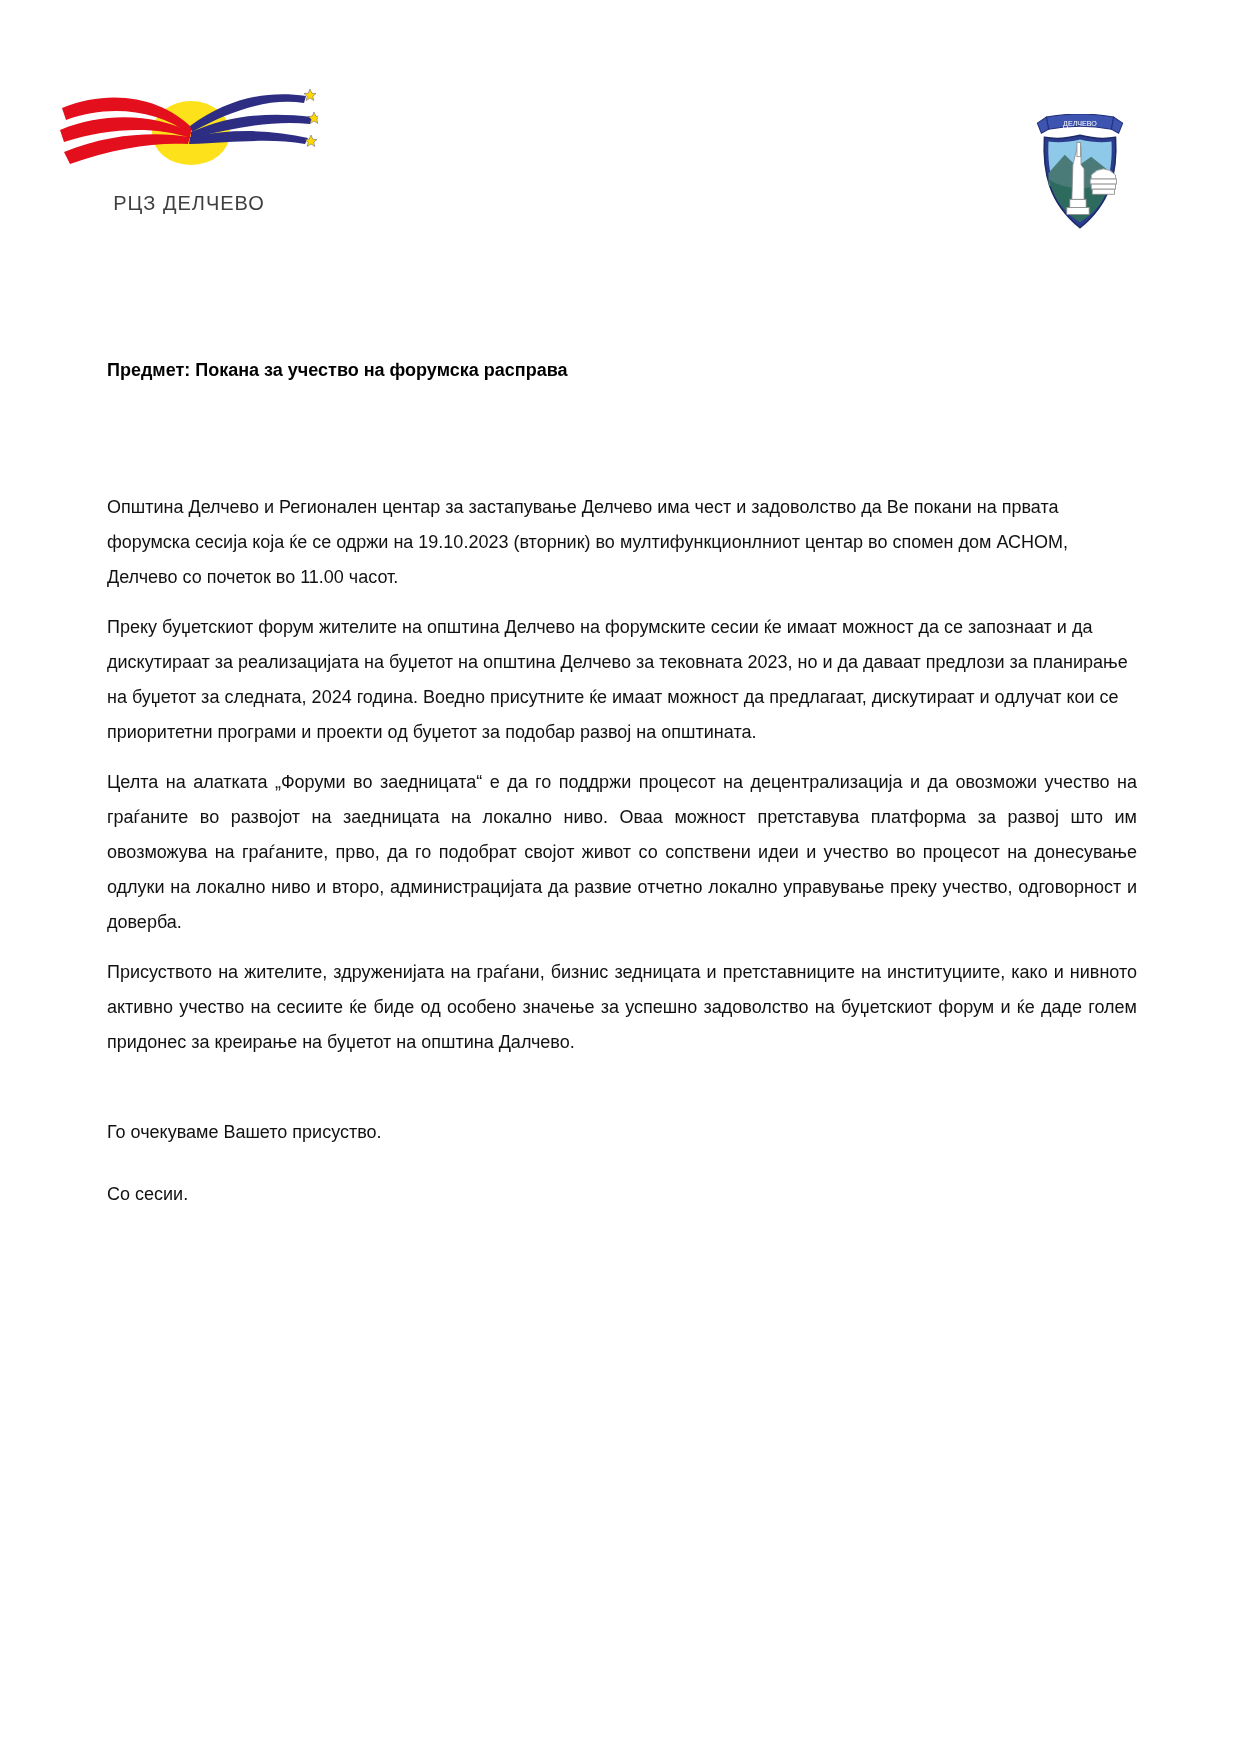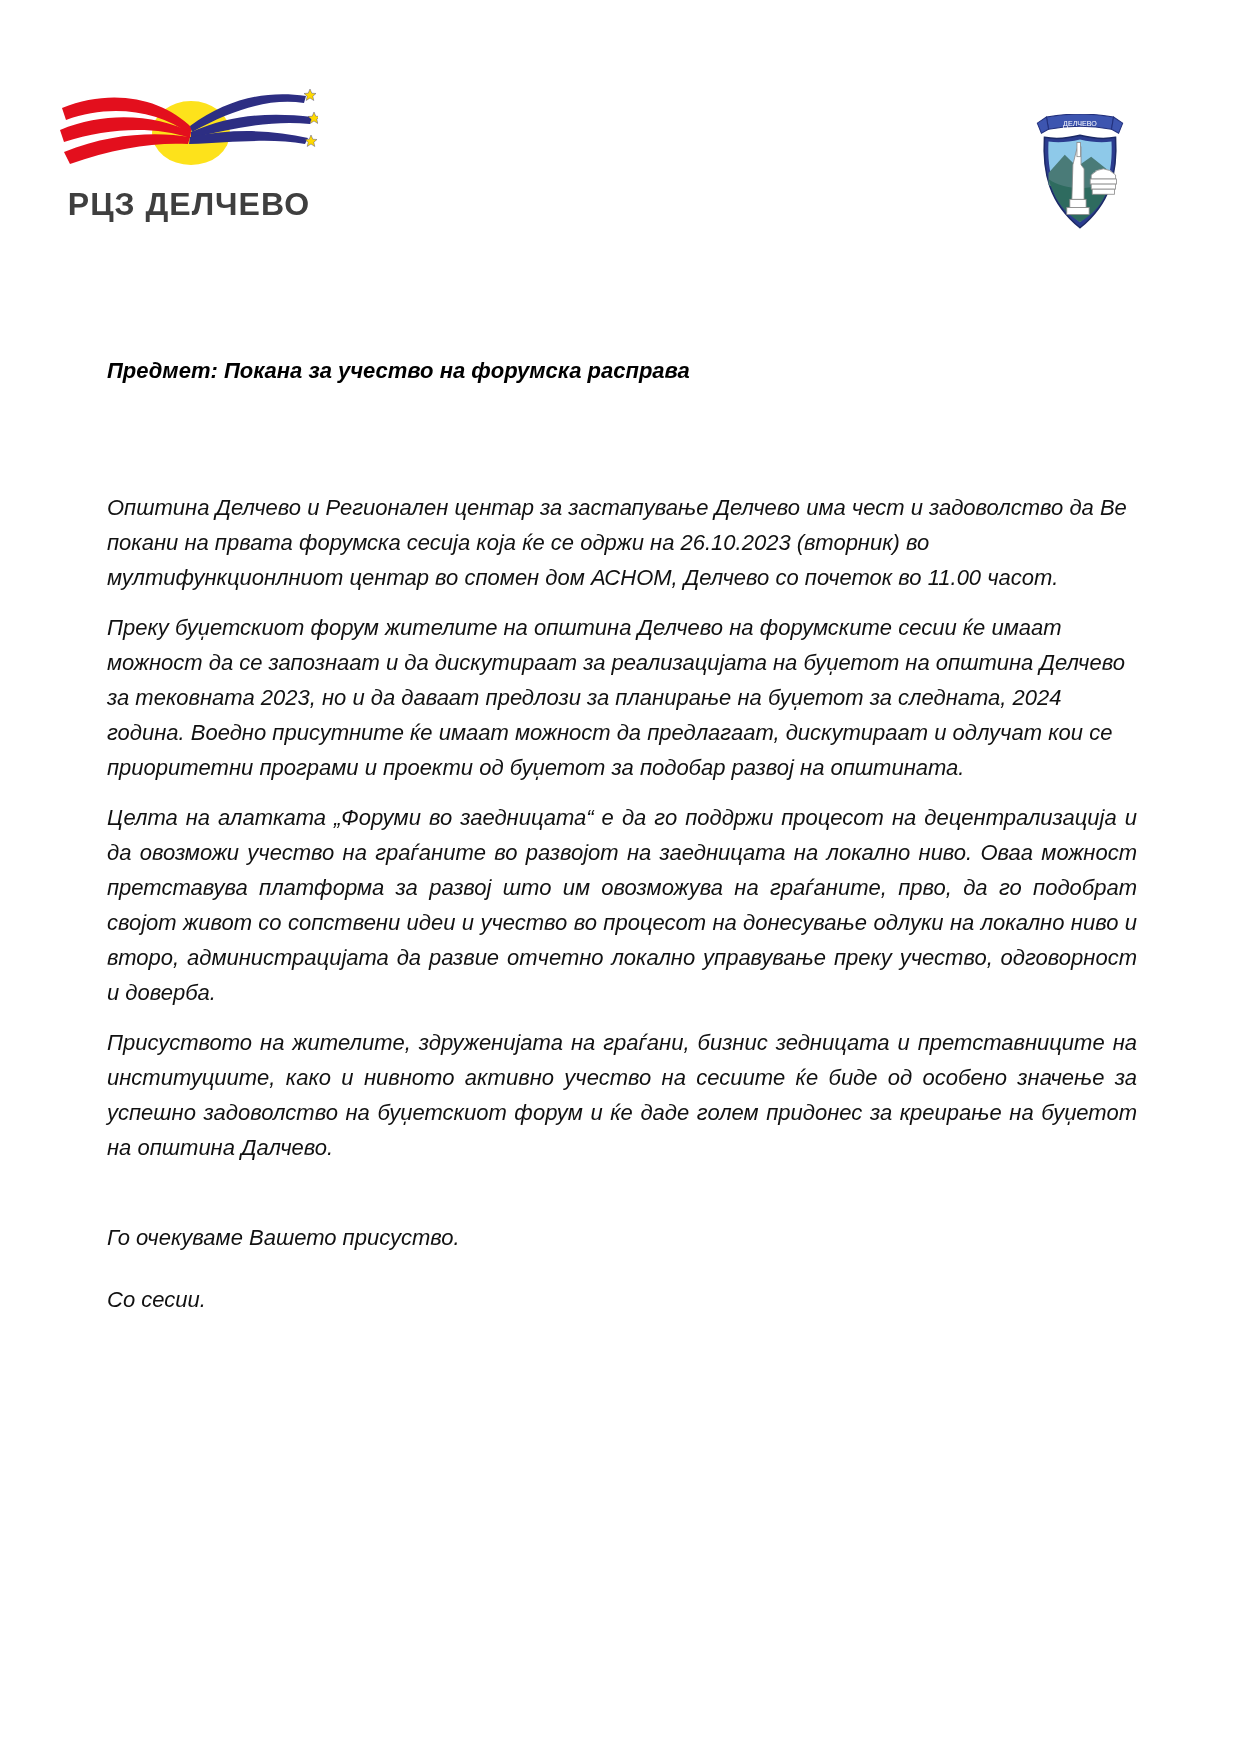--- a/index.html
+++ b/index.html
@@ -17,47 +17,46 @@
   .logo-left {
     position: absolute;
     left: 60px;
     top: 86px;
     width: 262px;
   }
   .logo-left svg { display: block; width: 258px; height: 92px; }
   .logo-left .logo-text {
     width: 258px;
     text-align: center;
-    font-weight: bold;
-    font-size: 32px;
+    font-weight: normal;
+    font-size: 20px;
     letter-spacing: 1px;
     color: #3f3f3f;
-    margin-top: 8px;
+    margin-top: 14px;
     white-space: nowrap;
   }
 
   .emblem {
     position: absolute;
     left: 1036px;
     top: 70px;
     width: 88px;
     height: 128px;
     margin-top: 44px;
   }
   .emblem svg { display: block; width: 88px; height: 128px; }
 
   
   .content {
     position: absolute;
     left: 107px;
     top: 353px;
     width: 1030px;
-    font-size: 22px;
+    font-size: 18px;
     line-height: 35px;
-    font-style: italic;
   }
   .content p { margin: 0 0 15px 0; }
   .subject {
     font-weight: bold;
     color: #000000;
     margin: 0 0 102px 0 !important;
   }
   p.justify { text-align: justify; }
   .closing { margin: 55px 0 27px 0 !important; }
   .signoff { margin: 0 !important; }
@@ -118,21 +117,21 @@
         <path d="M54,60 Q66,48 78,60 L78,64 L54,64 Z"></path>
         <rect x="53" y="64" width="26" height="5"></rect>
         <rect x="54" y="69" width="24" height="5"></rect>
         <rect x="55" y="74" width="22" height="5"></rect>
       </g>
     </svg>
   </div>
 
   <div class="content">
     <p class="subject">Предмет: Покана за учество на форумска расправа</p>
-    <p>Општина Делчево  и Регионален центар  за застапување Делчево има чест и задоволство да Ве покани на првата форумска сесија која ќе се одржи на 26.10.2023 (вторник) во мултифункционлниот центар во спомен дом АСНОМ, Делчево со почеток во 11.00 часот.</p>
+    <p>Општина Делчево  и Регионален центар  за застапување Делчево има чест и задоволство да Ве покани на првата форумска сесија која ќе се одржи на 19.10.2023 (вторник) во мултифункционлниот центар во спомен дом АСНОМ, Делчево со почеток во 11.00 часот.</p>
     <p>Преку буџетскиот форум жителите на општина Делчево на форумските сесии ќе имаат можност да се запознаат и да дискутираат за реализацијата на буџетот на општина Делчево за тековната 2023, но и да даваат предлози за планирање на буџетот за следната, 2024 година. Воедно присутните ќе имаат можност да предлагаат, дискутираат и одлучат кои се приоритетни програми и проекти од буџетот за подобар развој на општината.</p>
     <p class="justify">Целта на алатката „Форуми во заедницата“ е да го поддржи процесот на децентрализација и да овозможи учество на граѓаните во развојот на заедницата на локално ниво. Оваа можност претставува платформа за развој што им овозможува на граѓаните, прво, да го подобрат својот живот со сопствени идеи и учество во процесот на донесување одлуки на локално ниво и второ, администрацијата да развие отчетно локално управување преку учество, одговорност и доверба.</p>
     <p class="justify">Присуството на жителите, здруженијата на граѓани, бизнис зедницата и претставниците на институциите, како и нивното активно учество на сесиите ќе биде од особено значење за успешно задоволство на буџетскиот форум и ќе даде голем придонес за креирање на буџетот на општина Далчево.</p>
     <p class="closing">Го очекуваме Вашето присуство.</p>
     <p class="signoff">Со сесии.</p>
   </div>
 
 </div>
 
 </body></html>

